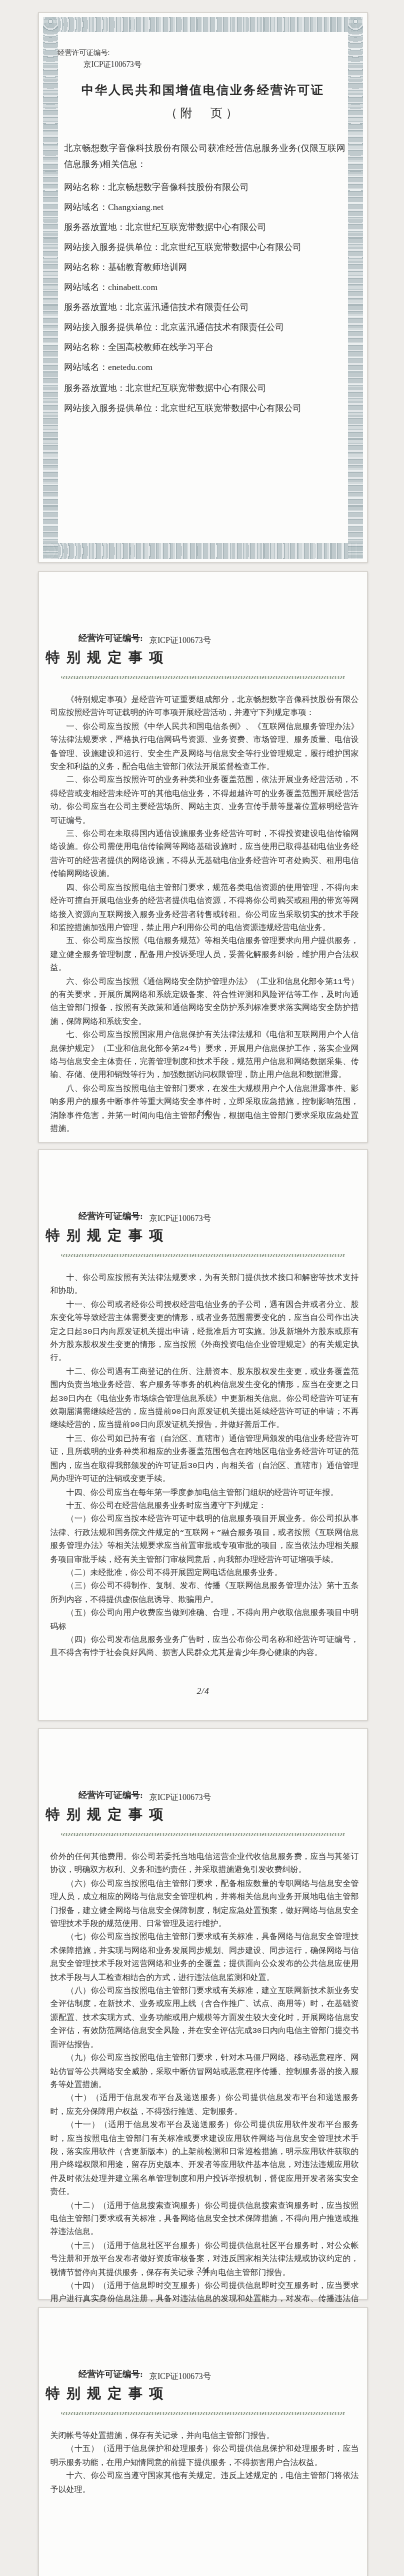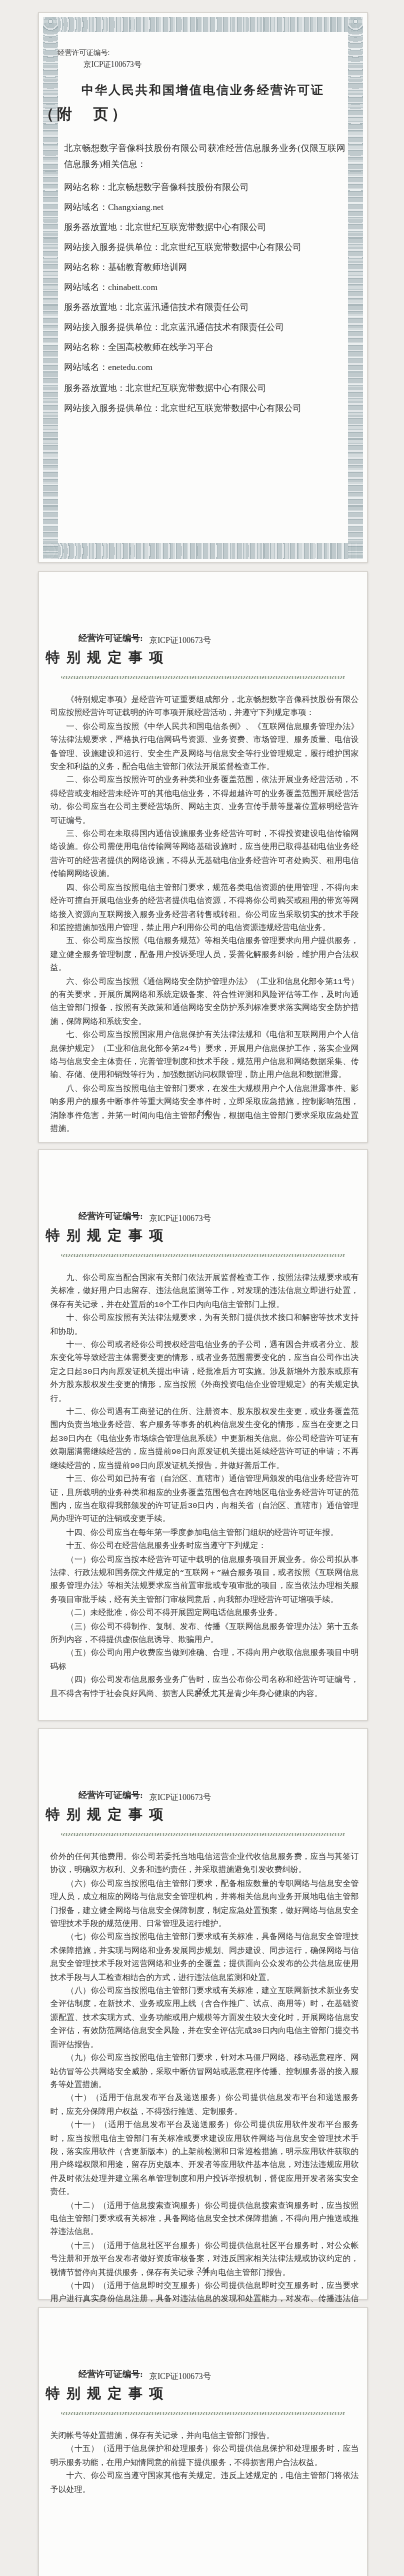--- a/index.html
+++ b/index.html
@@ -31,22 +31,22 @@
       repeating-linear-gradient(0deg,#b6c2c5 0 3.6px,#ccd5d7 3.6px 7.2px,#b6c2c5 7.2px 14px);
   }
   .gb.top{left:0;right:0;top:0;height:15.5px;}
   .gb.bottom{left:0;right:0;bottom:0;height:15.5px;}
   .gb.left{top:0;bottom:0;left:0;width:15.5px;}
   .gb.right{top:0;bottom:0;right:0;width:15.5px;}
   .cert-head{position:absolute;top:36px;left:18.5px;font-size:7.2px;line-height:9.3px;}
   .cert-head .no{display:block;margin-left:26px;margin-top:1px;font-size:7.7px;}
   .cert-title{position:absolute;top:69px;left:0;width:100%;text-align:center;
     font-size:12px;font-weight:700;letter-spacing:1.5px;}
-  .cert-subtitle{position:absolute;top:92px;left:0;width:100%;
-    font-size:15px;font-weight:700;letter-spacing:3.1px;}
+  .cert-subtitle{position:absolute;top:92px;left:0;width:100%;text-align:center;
+    font-size:12px;font-weight:400;letter-spacing:3.1px;}
   .cert-body{position:absolute;top:127px;left:25px;right:21.6px;font-size:8.8px;line-height:16px;text-align:justify;}
   .cert-intro{margin:0 0 6.2px 0;}
   .cert-field{margin:0 0 4.1px 0;}
   
   .sp2{top:571px;height:572px;}
   .sp3{top:1149px;height:572px;}
   .sp4{top:1728px;height:572px;}
   .sp5{top:2307px;height:567px;}
   .lic-head{position:absolute;top:61px;left:12.4px;font-size:8.8px;font-weight:600;margin-left:27px;}
   .lic-head .no{font-weight:400;font-size:8.2px;margin-left:4.1px;position:relative;top:1.5px;}
@@ -118,21 +118,20 @@
 </div>
 
 <div class="page sp3">
   <div class="lic-head">
     <span>经营许可证编号:</span>
     <span class="no">京ICP证100673号</span>
   </div>
   <div class="sp-title">特别规定事项</div>
   <div class="zig"></div>
   <div class="sp-body">
-    <p>九、你公司应当配合国家有关部门依法开展监督检查工作，按照法律法规要求或有关标准，做好用户日志留存、违法信息监测等工作，对发现的违法信息立即进行处置，保存有关记录，并在处置后的10个工作日内向电信主管部门上报。</p>
     <p>十、你公司应按照有关法律法规要求，为有关部门提供技术接口和解密等技术支持和协助。</p>
     <p>十一、你公司或者经你公司授权经营电信业务的子公司，遇有因合并或者分立、股东变化等导致经营主体需要变更的情形，或者业务范围需要变化的，应当自公司作出决定之日起30日内向原发证机关提出申请，经批准后方可实施。涉及新增外方股东或原有外方股东股权发生变更的情形，应当按照《外商投资电信企业管理规定》的有关规定执行。</p>
     <p>十二、你公司遇有工商登记的住所、注册资本、股东股权发生变更，或业务覆盖范围内负责当地业务经营、客户服务等事务的机构信息发生变化的情形，应当在变更之日起30日内在《电信业务市场综合管理信息系统》中更新相关信息。你公司经营许可证有效期届满需继续经营的，应当提前90日向原发证机关提出延续经营许可证的申请；不再继续经营的，应当提前90日向原发证机关报告，并做好善后工作。</p>
     <p>十三、你公司如已持有省（自治区、直辖市）通信管理局颁发的电信业务经营许可证，且所载明的业务种类和相应的业务覆盖范围包含在跨地区电信业务经营许可证的范围内，应当在取得我部颁发的许可证后30日内，向相关省（自治区、直辖市）通信管理局办理许可证的注销或变更手续。</p>
     <p>十四、你公司应当在每年第一季度参加电信主管部门组织的经营许可证年报。</p>
     <p>十五、你公司在经营信息服务业务时应当遵守下列规定：</p>
     <p>（一）你公司应当按本经营许可证中载明的信息服务项目开展业务。你公司拟从事法律、行政法规和国务院文件规定的“互联网＋”融合服务项目，或者按照《互联网信息服务管理办法》等相关法规要求应当前置审批或专项审批的项目，应当依法办理相关服务项目审批手续，经有关主管部门审核同意后，向我部办理经营许可证增项手续。</p>
     <p>（二）未经批准，你公司不得开展固定网电话信息服务业务。</p>
     <p>（三）你公司不得制作、复制、发布、传播《互联网信息服务管理办法》第十五条所列内容，不得提供虚假信息诱导、欺骗用户。</p>
     <p>（五）你公司向用户收费应当做到准确、合理，不得向用户收取信息服务项目中明码标</p>

